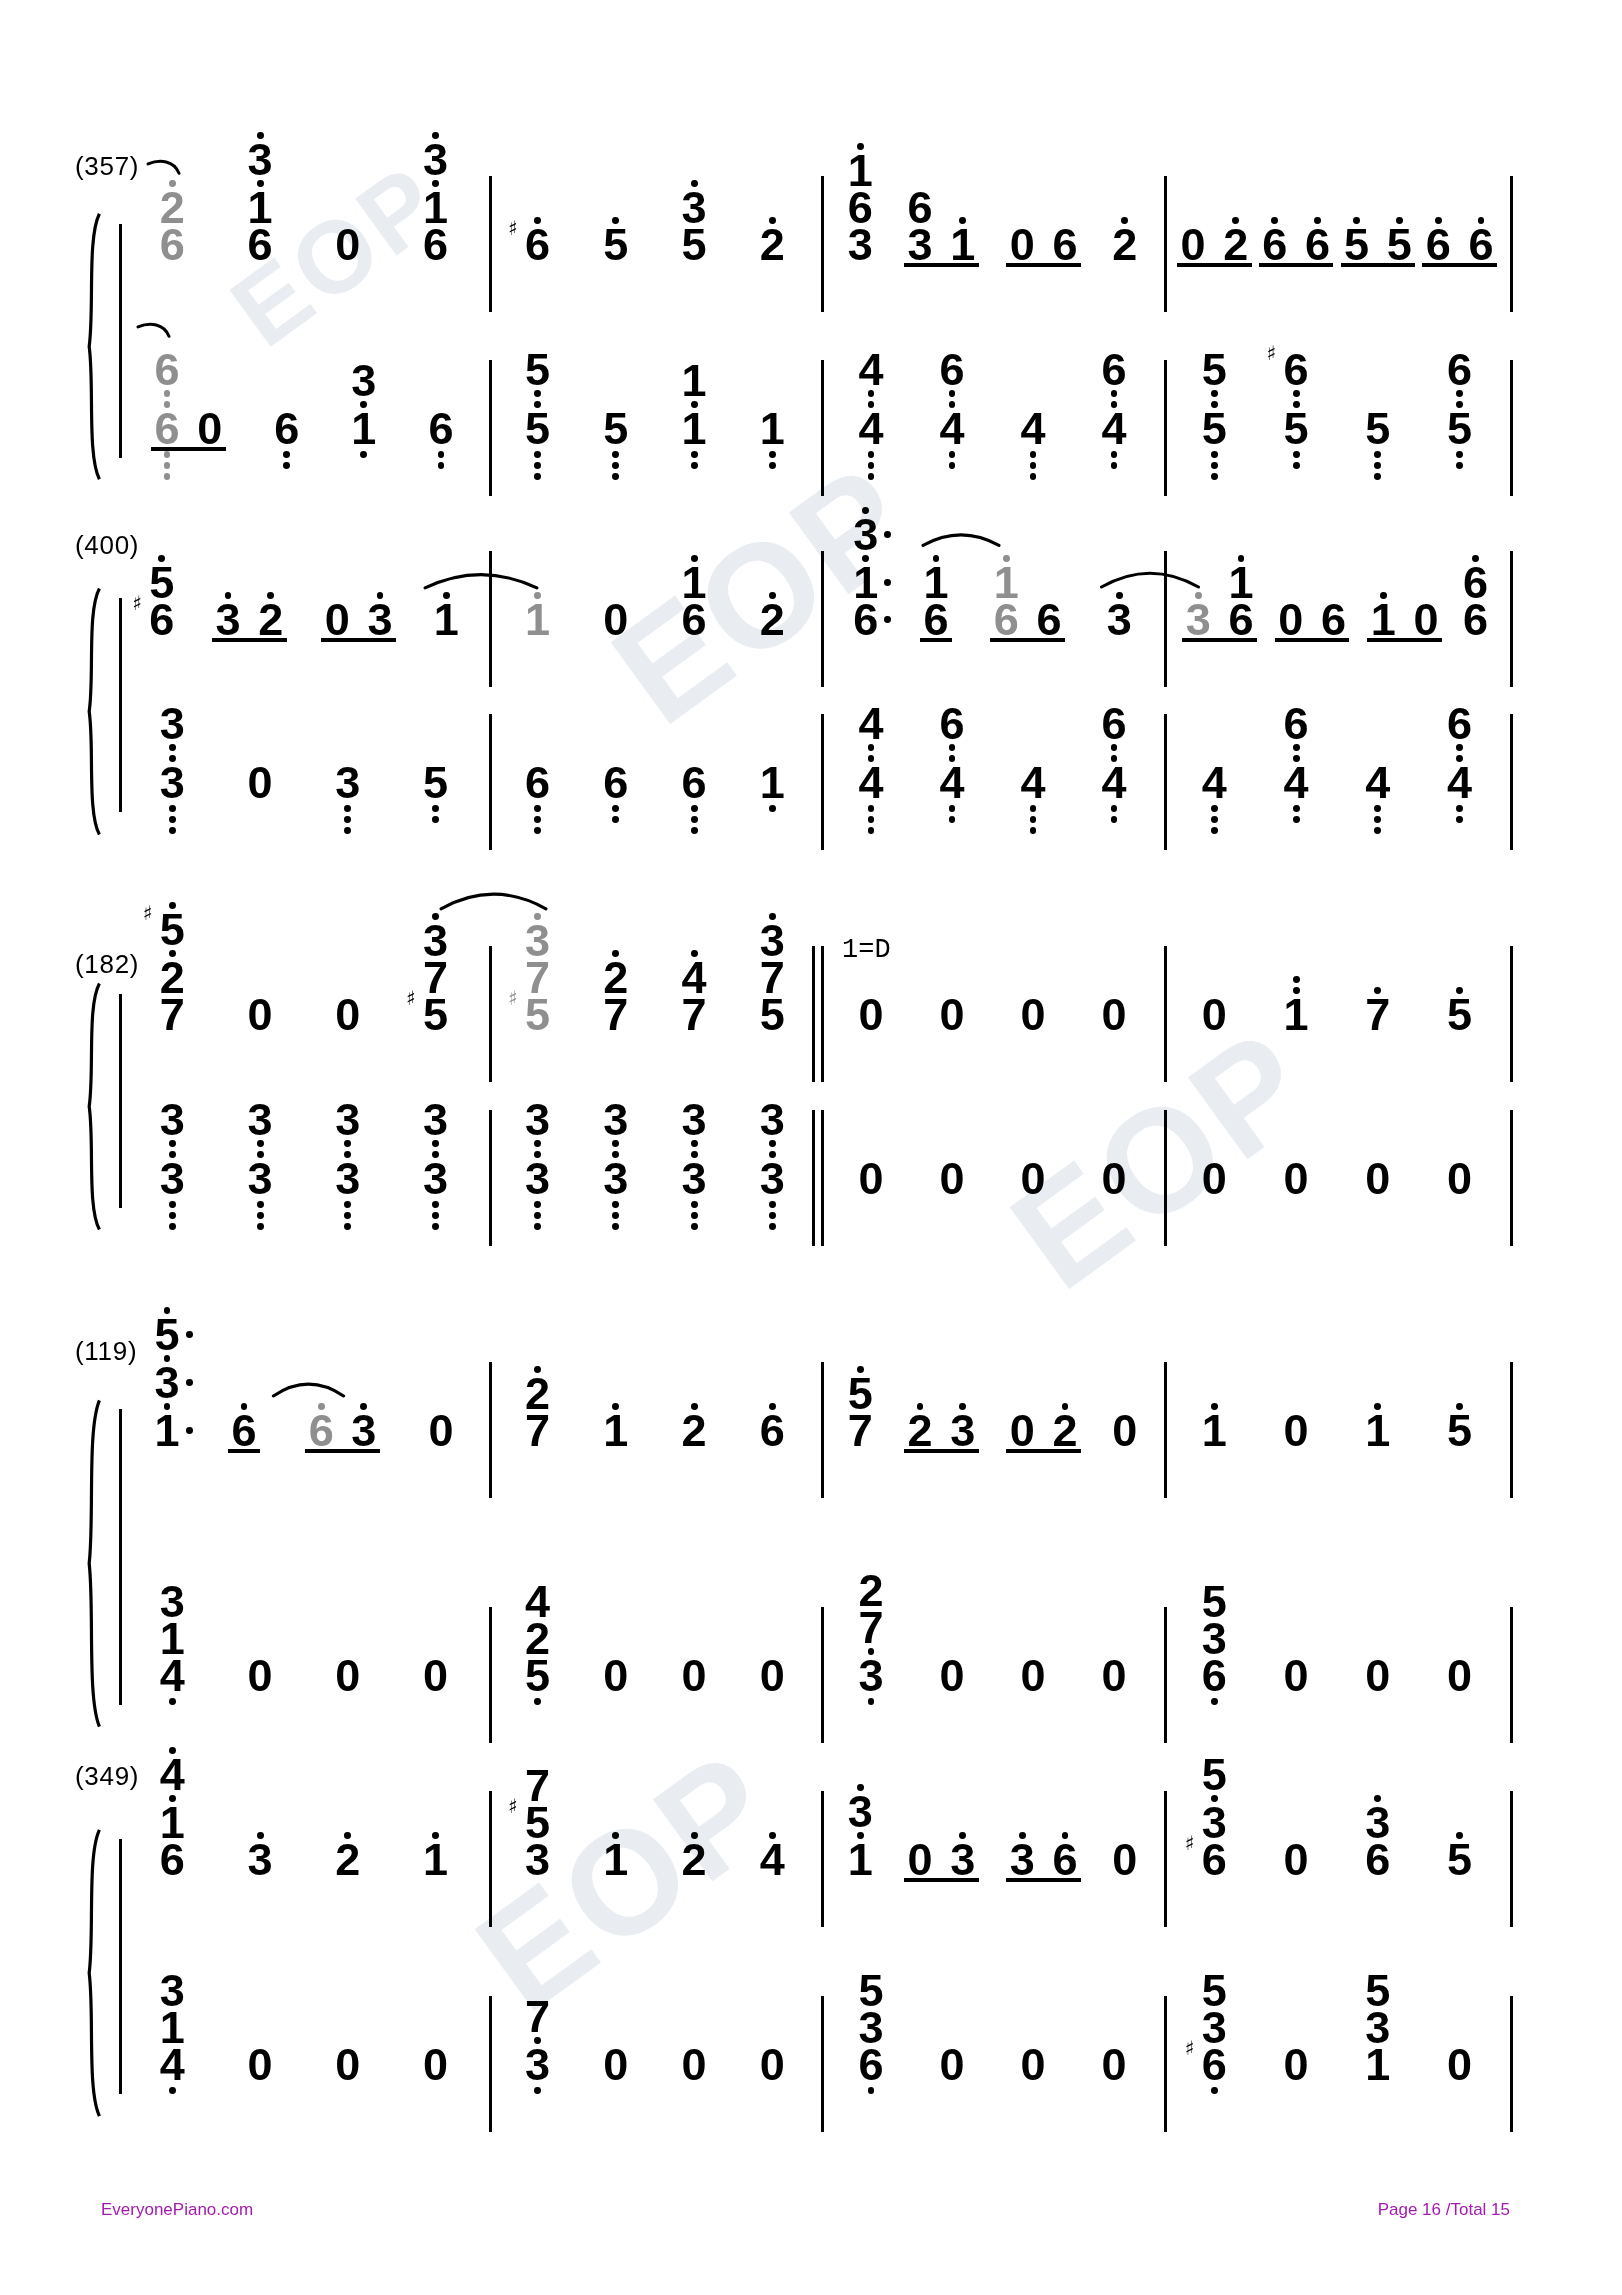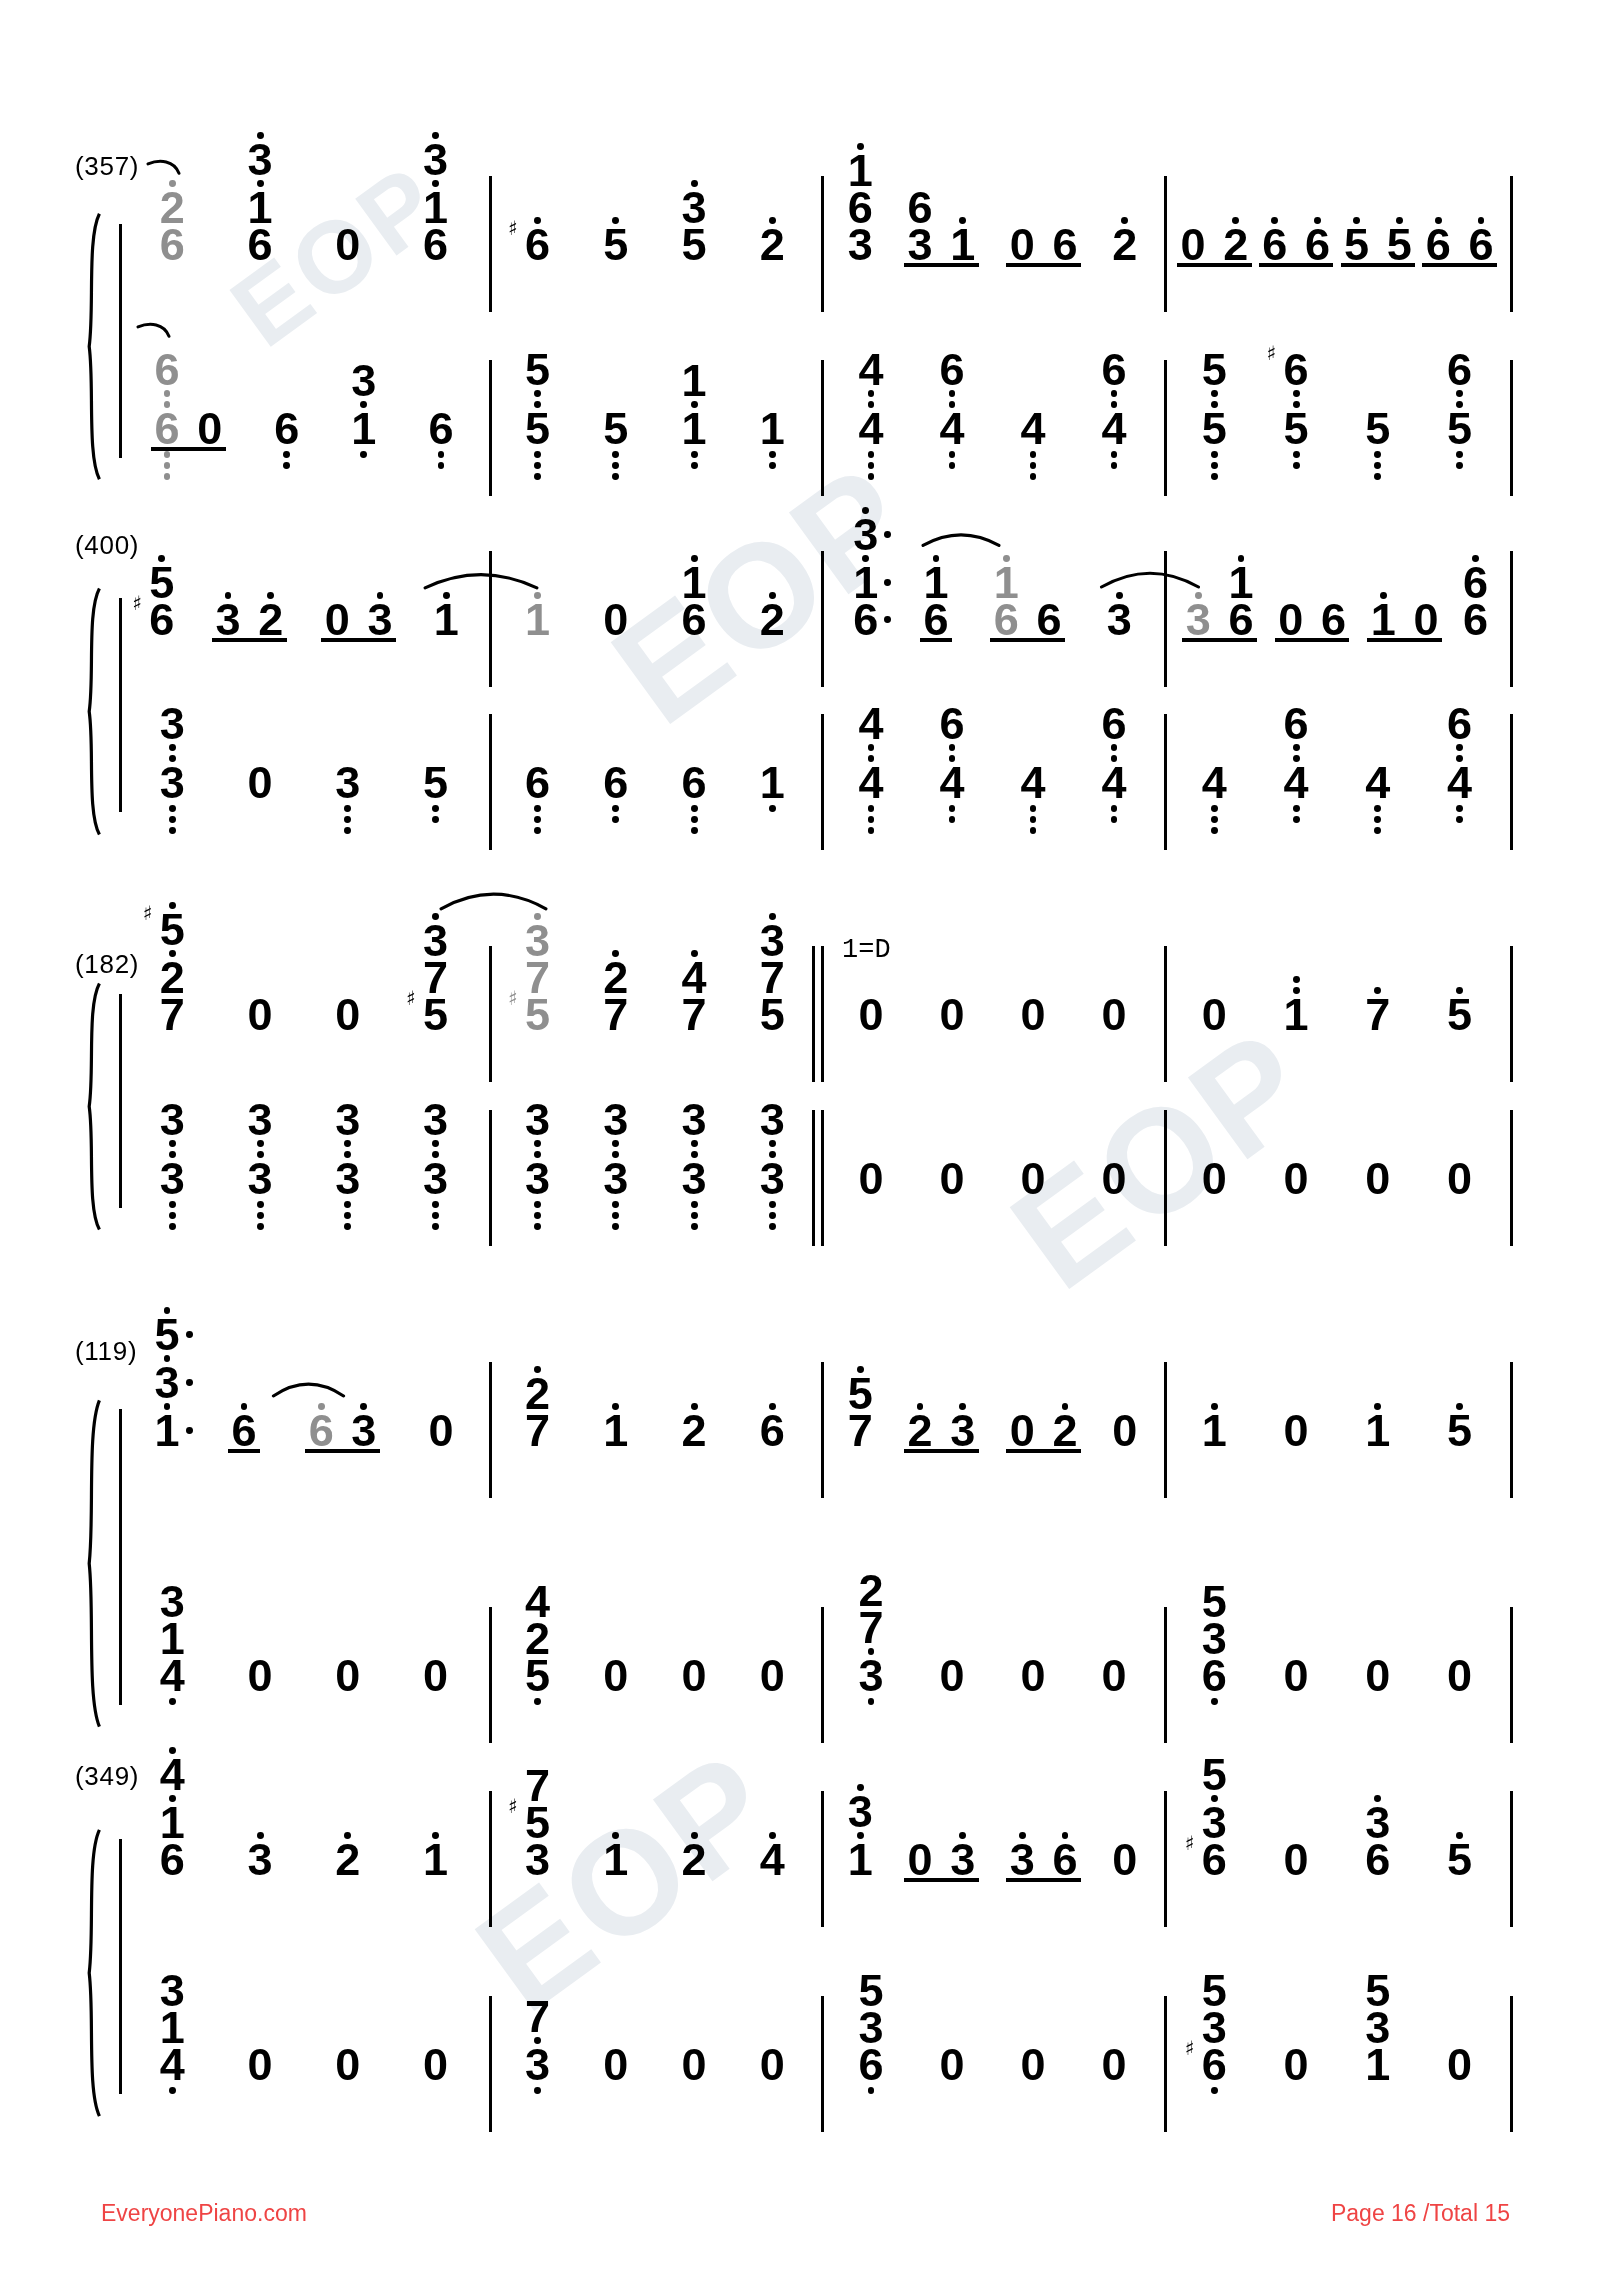--- a/index.html
+++ b/index.html
@@ -20,21 +20,21 @@
        font-family:"Liberation Sans",sans-serif}
   .g{color:#8f8f8f}
   .sharp{position:absolute;left:-17px;top:-8.2px;font-size:20px;line-height:20px;
          font-weight:normal;font-family:"DejaVu Sans",sans-serif}
   .aug{position:absolute;right:-13px;top:15px;width:6.8px;height:6.8px;border-radius:50%;
        background:currentColor}
   .below{height:38px;display:flex;flex-direction:column;align-items:center;gap:4.1px;padding-top:4.1px}
   .bar{position:absolute;width:3.4px;background:#000;z-index:2}
   .label{position:absolute;font-size:26px;z-index:2;letter-spacing:0.7px}
   .keysig{position:absolute;font-size:27px;z-index:2;font-family:"Liberation Mono","DejaVu Sans Mono",monospace}
-  .footer{position:absolute;font-size:23px;z-index:2;color:#ef4444}
+  .footer{position:absolute;font-size:17px;z-index:2;color:#a21caf}
   .arc,.brace{position:absolute;z-index:3}
 </style>
 </head>
 <body>
 
 <div id="score">
     <div class="label" style="left: 75px; top: 151px;">(357)</div>
     <div class="brace" style="left: 80px; top: 211px; width: 24.5px; height: 271px;"><svg width="24.5" height="271" viewBox="0 0 24 100" preserveAspectRatio="none">
     <path d="M19 1 C 7 10 14 36 9 50 C 14 64 7 90 19 99" fill="none" stroke="#000" stroke-width="3.2" vector-effect="non-scaling-stroke"></path>
       </svg></div>

